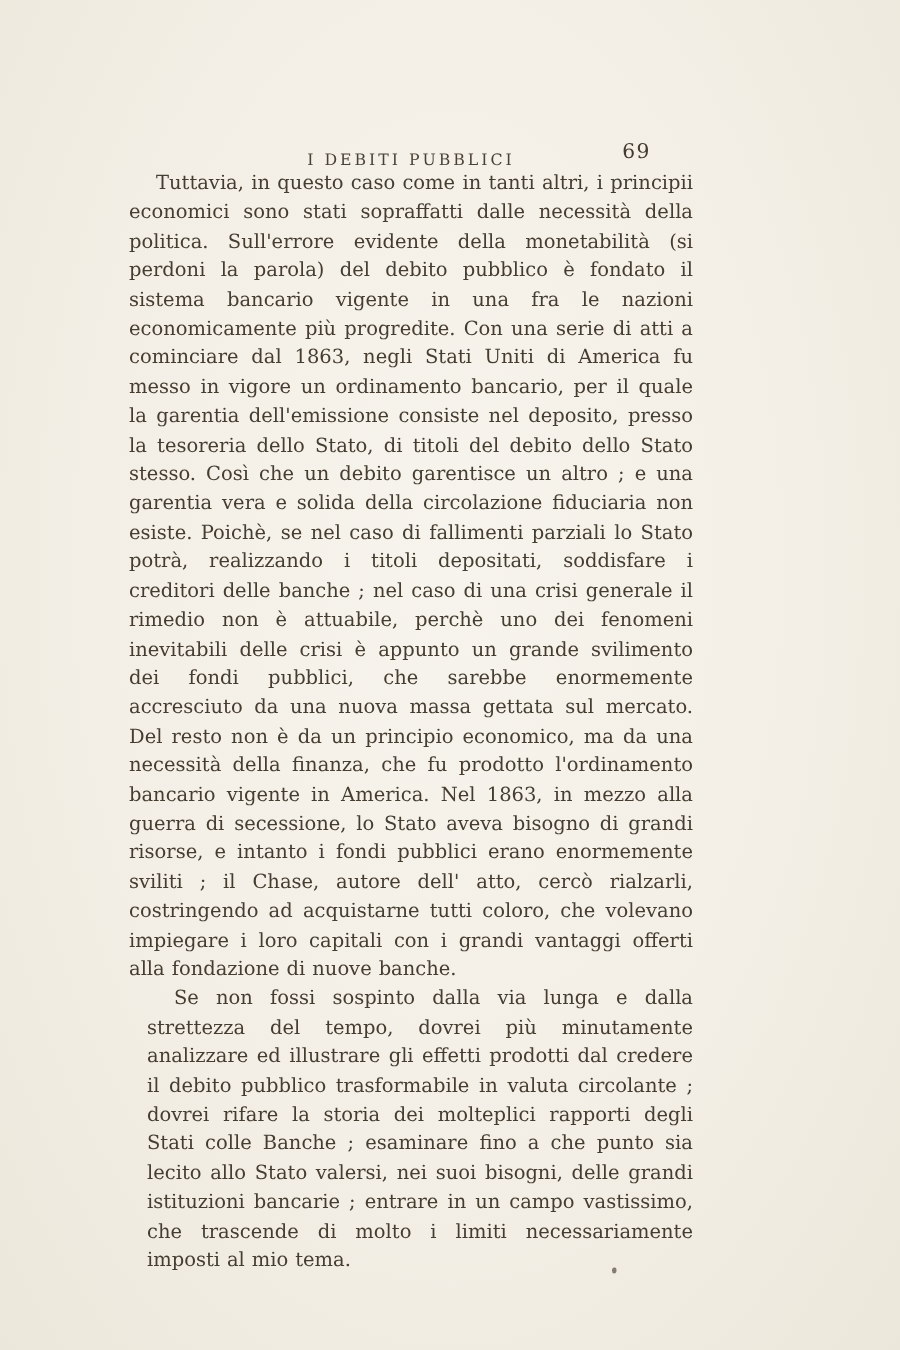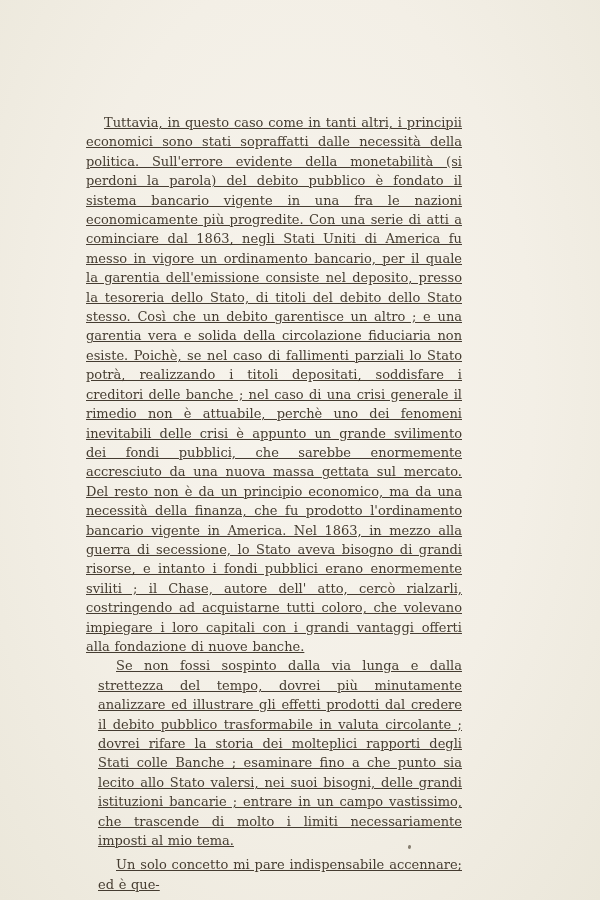--- a/index.html
+++ b/index.html
@@ -39,21 +39,20 @@
     right: 28px;
     font-size: 13.5px;
     letter-spacing: 1px;
     color: #443b2f;
   }
   .text-block {
     position: absolute;
     top: 113px;
     left: 86px;
     width: 376px;
-    text-decoration: underline;
   }
   .text-block p {
     margin: 0;
     font-size: 13px;
     line-height: 19.4px;
     text-align: justify;
     text-indent: 18px;
     color: #463d31;
     word-spacing: 0.5px;
   }
@@ -73,22 +72,25 @@
     border-radius: 50% 40% 55% 45%;
     background: #6a6253;
     opacity: 0.8;
   }
 </style>
 </head>
 <body>
 
 <div class="scan-page">
 
+  <div class="running-header">
+    <span class="running-title">I DEBITI PUBBLICI</span>
+    <span class="page-number">69</span>
+  </div>
 
   <div class="text-block">
     <p>Tuttavia, in questo caso come in tanti altri, i principii economici sono stati sopraffatti dalle necessità della politica. Sull'errore evidente della monetabilità (si perdoni la parola) del debito pubblico è fondato il sistema bancario vigente in una fra le nazioni economicamente più progredite. Con una serie di atti a cominciare dal 1863, negli Stati Uniti di America fu messo in vigore un ordinamento bancario, per il quale la garentia dell'emissione consiste nel deposito, presso la tesoreria dello Stato, di titoli del debito dello Stato stesso. Così che un debito garentisce un altro ; e una garentia vera e solida della circolazione fiduciaria non esiste. Poichè, se nel caso di fallimenti parziali lo Stato potrà, realizzando i titoli depositati, soddisfare i creditori delle banche ; nel caso di una crisi generale il rimedio non è attuabile, perchè uno dei fenomeni inevitabili delle crisi è appunto un grande svilimento dei fondi pubblici, che sarebbe enormemente accresciuto da una nuova massa gettata sul mercato. Del resto non è da un principio economico, ma da una necessità della finanza, che fu prodotto l'ordinamento bancario vigente in America. Nel 1863, in mezzo alla guerra di secessione, lo Stato aveva bisogno di grandi risorse, e intanto i fondi pubblici erano enormemente sviliti ; il Chase, autore dell' atto, cercò rialzarli, costringendo ad acquistarne tutti coloro, che volevano impiegare i loro capitali con i grandi vantaggi offerti alla fondazione di nuove banche.</p>
     <p>Se non fossi sospinto dalla via lunga e dalla strettezza del tempo, dovrei più minutamente analizzare ed illustrare gli effetti prodotti dal credere il debito pubblico trasformabile in valuta circolante ; dovrei rifare la storia dei molteplici rapporti degli Stati colle Banche ; esaminare fino a che punto sia lecito allo Stato valersi, nei suoi bisogni, delle grandi istituzioni bancarie ; entrare in un campo vastissimo, che trascende di molto i limiti necessariamente imposti al mio tema.</p>
-    <p class="closing">Un solo concetto mi pare indispensabile accennare; ed è que-</p>
   </div>
 
   <div class="ink-speck"></div>
 
 </div>
 
 </body></html>

